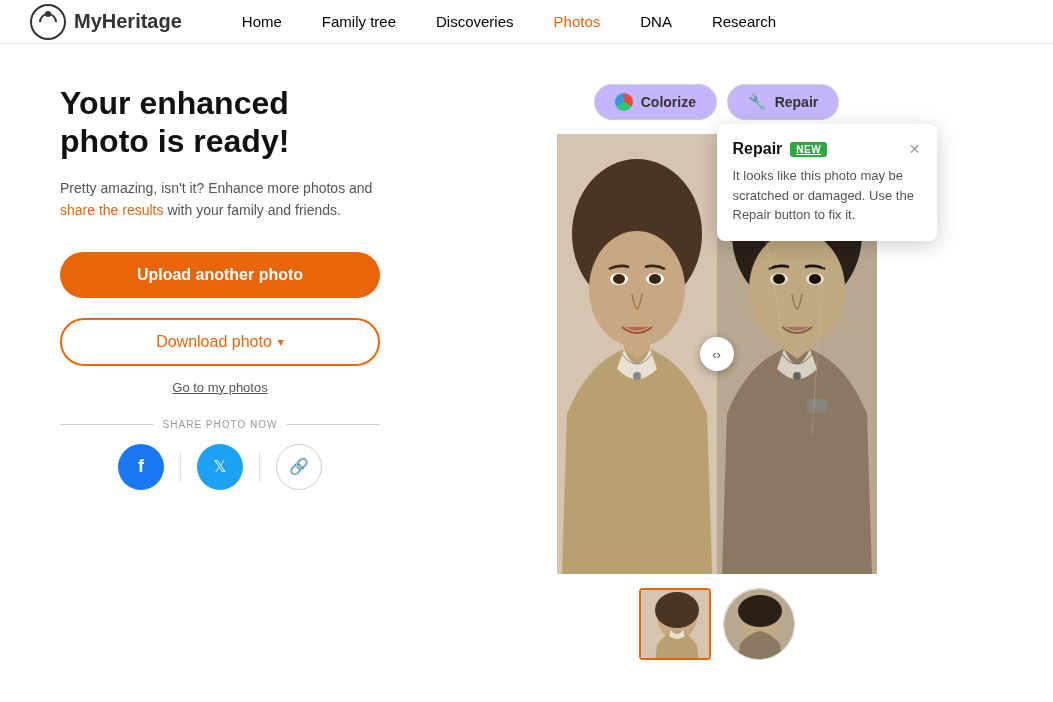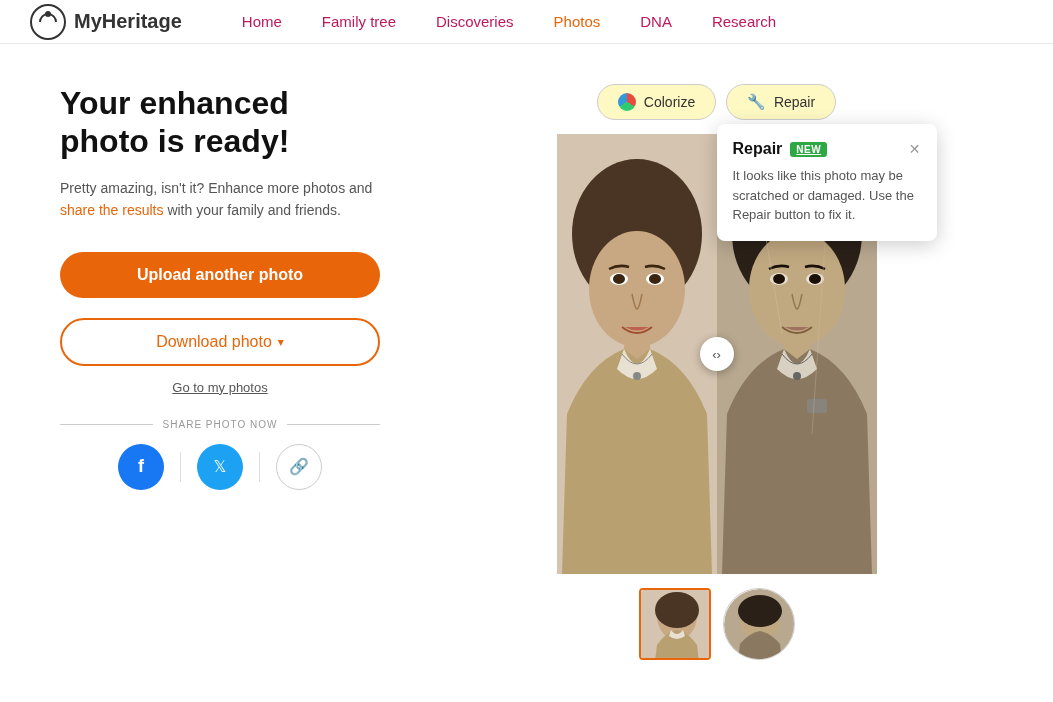--- a/index.html
+++ b/index.html
@@ -4,21 +4,21 @@
   <style>
     * { margin: 0; padding: 0; box-sizing: border-box; }
     body { font-family: -apple-system, BlinkMacSystemFont, 'Segoe UI', Arial, sans-serif; background: #fff; color: #333; width: 1053px; height: 702px; overflow: hidden; }
 
     
     .header { display: flex; align-items: center; padding: 0 30px; height: 44px; border-bottom: 1px solid #e8e8e8; }
     .logo { display: flex; align-items: center; gap: 8px; margin-right: 60px; }
     .logo-icon { width: 36px; height: 36px; }
     .logo-text { font-size: 20px; font-weight: 600; color: #333; }
     .nav { display: flex; align-items: center; gap: 40px; flex: 1; }
-    .nav-item { font-size: 15px; color: #be185d; text-decoration: none; cursor: pointer; }
+    .nav-item { font-size: 15px; color: #000000; text-decoration: none; cursor: pointer; }
     .nav-item.active { color: #e8650a; }
 
     
     .main { display: flex; padding: 40px 60px; gap: 60px; align-items: flex-start; }
 
     
     .left-panel { width: 320px; flex-shrink: 0; }
     .headline { font-size: 32px; font-weight: 800; color: #111; line-height: 1.2; margin-bottom: 16px; }
     .subtitle { font-size: 14px; color: #555; line-height: 1.6; margin-bottom: 30px; }
     .subtitle span { color: #e8650a; }
@@ -39,21 +39,21 @@
     .share-btn.facebook { background: #1877f2; color: #fff; }
     .share-btn.twitter { background: #1da1f2; color: #fff; }
     .share-btn.link { background: #fff; color: #555; border: 1.5px solid #ccc; }
     .share-separator { width: 1px; height: 30px; background: #ddd; }
 
     
     .right-panel { flex: 1; display: flex; flex-direction: column; align-items: center; }
 
     
     .toolbar { display: flex; gap: 10px; margin-bottom: 14px; }
-    .toolbar-btn { display: flex; align-items: center; gap: 8px; padding: 8px 20px; border: 1.5px solid #ccc; border-radius: 30px; background: #fef9c3; cursor: pointer; font-size: 14px; color: #333; }
+    .toolbar-btn { display: flex; align-items: center; gap: 8px; padding: 8px 20px; border: 1.5px solid #ccc; border-radius: 30px; background: #c4b5fd; cursor: pointer; font-size: 14px; color: #333; font-weight: bold; }
     .toolbar-btn .icon-circle { width: 18px; height: 18px; border-radius: 50%; background: conic-gradient(#e74c3c 0deg 120deg, #2ecc71 120deg 240deg, #3498db 240deg 360deg); }
 
     
     .photo-container { position: relative; width: 320px; height: 440px; background: #c8b49a; border-radius: 4px; overflow: visible; }
     .photo-half-left { position: absolute; left: 0; top: 0; width: 50%; height: 100%; background: linear-gradient(135deg, #d4c4b0 0%, #b8a48a 50%, #c8b49a 100%); overflow: hidden; }
     .photo-half-right { position: absolute; right: 0; top: 0; width: 50%; height: 100%; background: linear-gradient(135deg, #a89070 0%, #8a7060 50%, #9a8070 100%); overflow: hidden; }
 
     
     .slider-handle { position: absolute; top: 50%; left: 50%; transform: translate(-50%, -50%); z-index: 10; width: 34px; height: 34px; background: #fff; border-radius: 50%; display: flex; align-items: center; justify-content: center; box-shadow: 0 2px 8px rgba(0,0,0,0.3); cursor: pointer; font-size: 13px; color: #555; border: none; }
     .slider-line { position: absolute; top: 0; bottom: 0; left: 50%; width: 2px; background: #fff; opacity: 0.8; }

